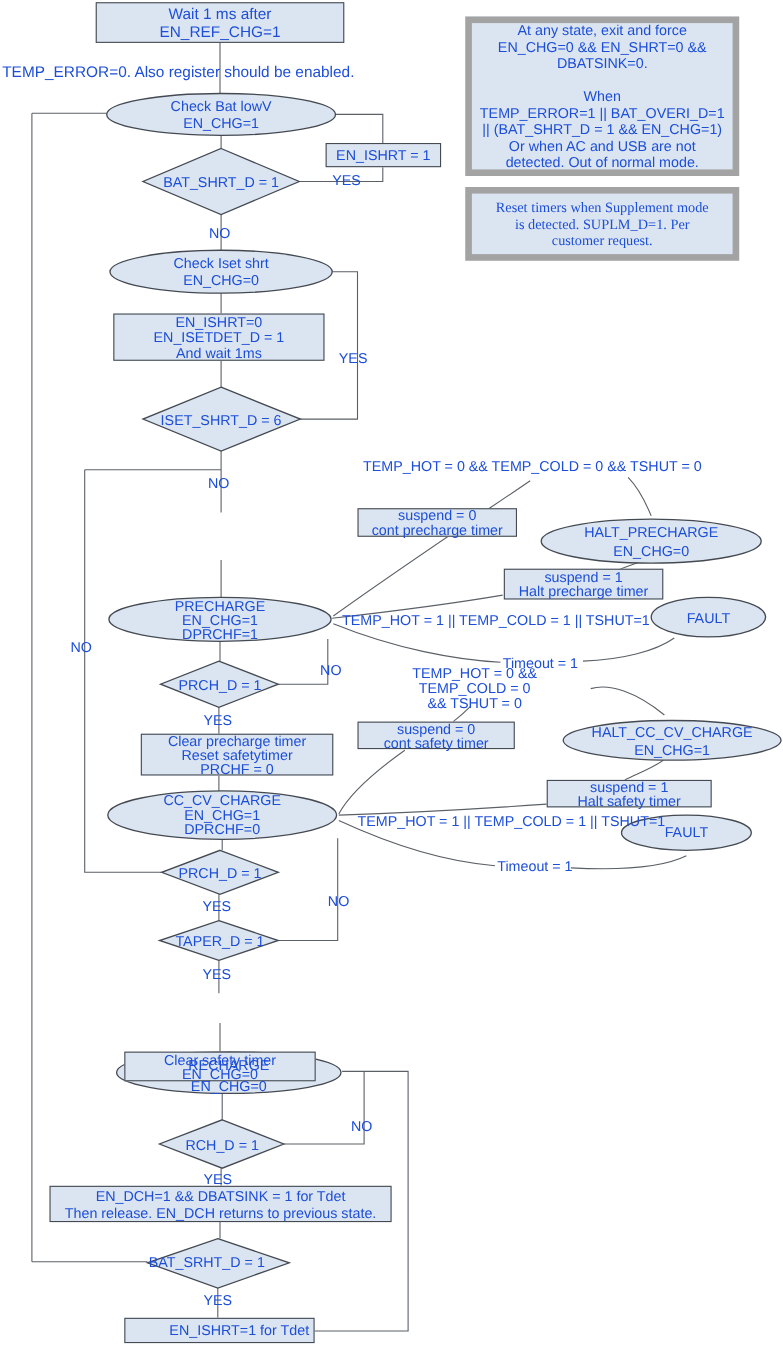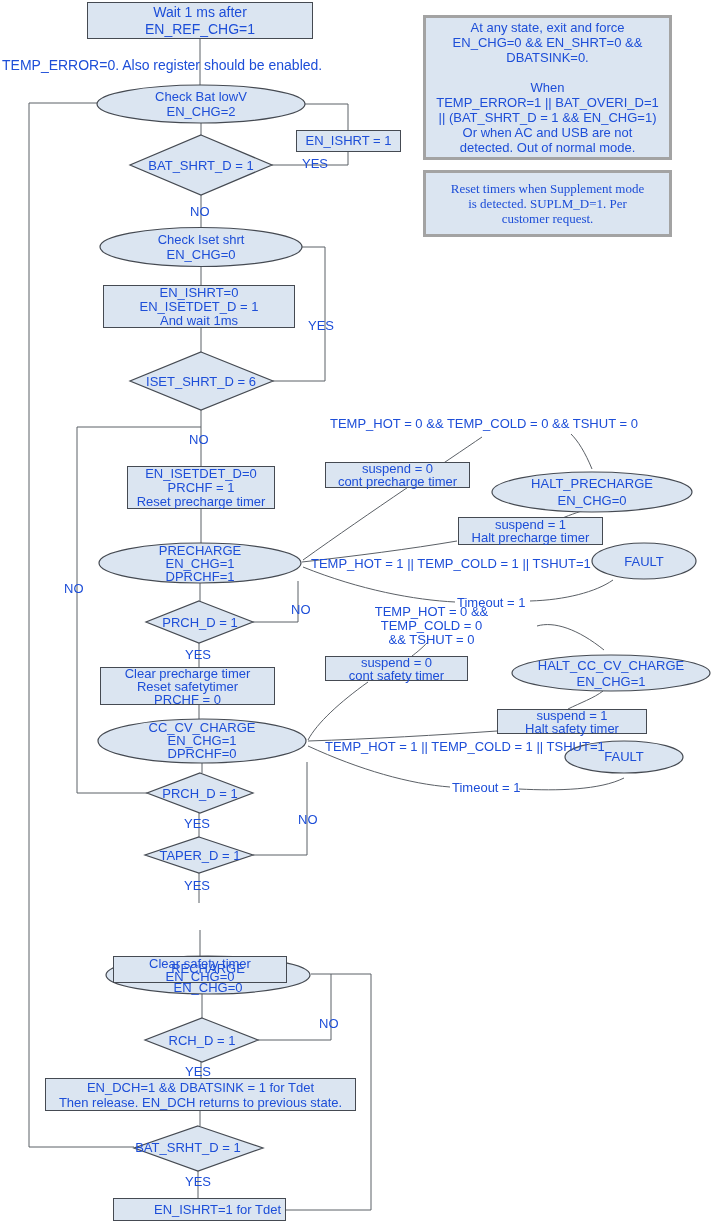--- a/index.html
+++ b/index.html
@@ -7,21 +7,21 @@
     position:relative;width:712px;height:1226px;background:#ffffff;
     font-family:"Liberation Sans",sans-serif;color:#1d4ed8;overflow:hidden;
   }
   .canvas svg{position:absolute;left:0;top:0;}
   .box{
     position:absolute;background:#dbe5f1;border:1px solid #454a52;
     display:flex;align-items:center;justify-content:center;
     text-align:center;font-size:13px;line-height:14px;white-space:pre-line;
     box-sizing:border-box;
   }
-  .note{border:3px solid #a3a3a3;line-height:15px;padding:18px 6px;}
+  .note{border:6px solid #a3a3a3;line-height:15px;padding:18px 6px;}
   .lbl{
     position:absolute;text-align:center;white-space:pre-line;
     font-size:13px;line-height:14px;pointer-events:none;
   }
   .edge{position:absolute;font-size:13px;white-space:nowrap;}
   .tight{line-height:13px;}
 </style>
 </head>
 <body>
 
@@ -97,24 +97,21 @@
       <polygon points="198,1126 263,1148 198,1171 134,1148"></polygon>
     </g>
   </svg>
 
   <div class="box" style="left:87px;top:2px;width:226px;height:37px;font-size:14px;line-height:17px;">Wait 1 ms after
 EN_REF_CHG=1</div>
   <div class="box" style="left:296px;top:130px;width:105px;height:22px;">EN_ISHRT = 1</div>
   <div class="box" style="left:103px;top:285px;width:192px;height:43px;">EN_ISHRT=0
 EN_ISETDET_D = 1
 And wait 1ms</div>
-  <div class="box" style="left:127px;top:466px;width:148px;height:43px;">EN_ISETDET_D=0
-PRCHF = 1
-Reset precharge timer</div>
-  <div class="box tight" style="left:100px;top:667px;width:175px;height:38px;">Clear precharge timer
+  <div class="box tight" style="left:128px;top:667px;width:175px;height:38px;">Clear precharge timer
 Reset safetytimer
 PRCHF = 0</div>
   <div class="box tight" style="left:113px;top:956px;width:174px;height:27px;">Clear safety timer
 EN_CHG=0</div>
   <div class="box" style="left:45px;top:1078px;width:311px;height:33px;line-height:15px;">EN_DCH=1 &amp;&amp; DBATSINK = 1 for Tdet
 Then release. EN_DCH returns to previous state.</div>
   <div class="box" style="left:113px;top:1198px;width:173px;height:23px;padding-left:36px;">EN_ISHRT=1 for Tdet</div>
   <div class="box tight" style="left:325px;top:462px;width:145px;height:26px;">suspend = 0
 cont precharge timer</div>
   <div class="box tight" style="left:458px;top:517px;width:145px;height:28px;">suspend = 1
@@ -131,21 +128,21 @@
 When
 TEMP_ERROR=1 || BAT_OVERI_D=1
 || (BAT_SHRT_D = 1 &amp;&amp; EN_CHG=1)
 Or when AC and USB are not
 detected. Out of normal mode.</div>
   <div class="box note" style="left:423px;top:170px;width:249px;height:67px;font-family:Liberation Serif, serif;">Reset timers when Supplement mode
 is detected. SUPLM_D=1. Per
 customer request.</div>
 
   <div class="lbl" style="left:101px;top:89px;width:200px;line-height:15px;">Check Bat lowV
-EN_CHG=2</div>
+EN_CHG=1</div>
   <div class="lbl" style="left:131px;top:159px;width:140px;">BAT_SHRT_D = 1</div>
   <div class="lbl" style="left:101px;top:232px;width:200px;line-height:15px;">Check Iset shrt
 EN_CHG=0</div>
   <div class="lbl" style="left:131px;top:375px;width:140px;">ISET_SHRT_D = 6</div>
   <div class="lbl tight" style="left:120px;top:544px;width:160px;">PRECHARGE
 EN_CHG=1
 DPRCHF=1</div>
   <div class="lbl" style="left:130px;top:616px;width:140px;">PRCH_D = 1</div>
   <div class="lbl tight" style="left:122px;top:721px;width:160px;">CC_CV_CHARGE
 EN_CHG=1

